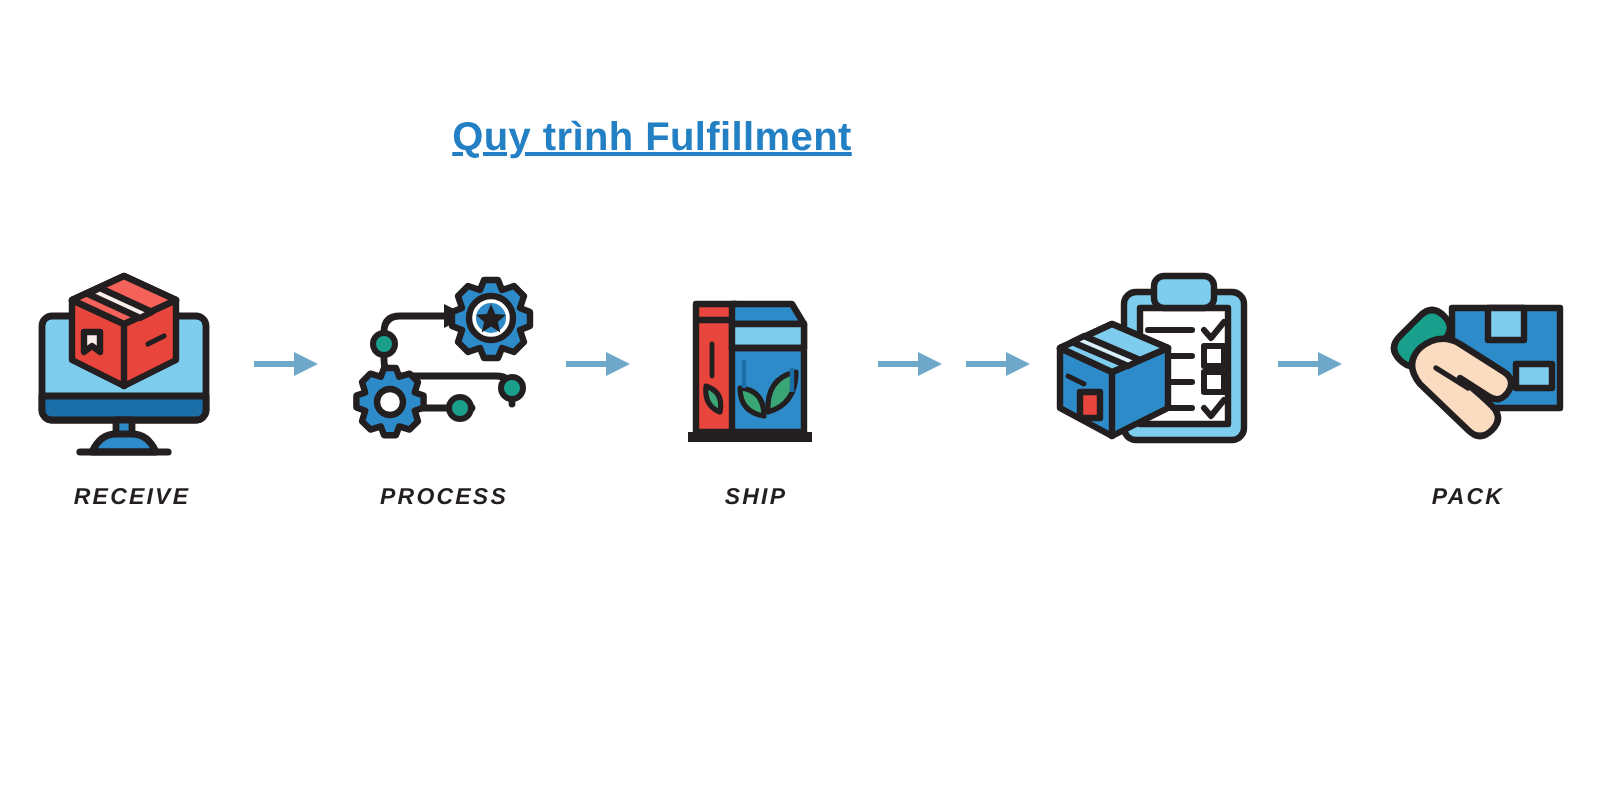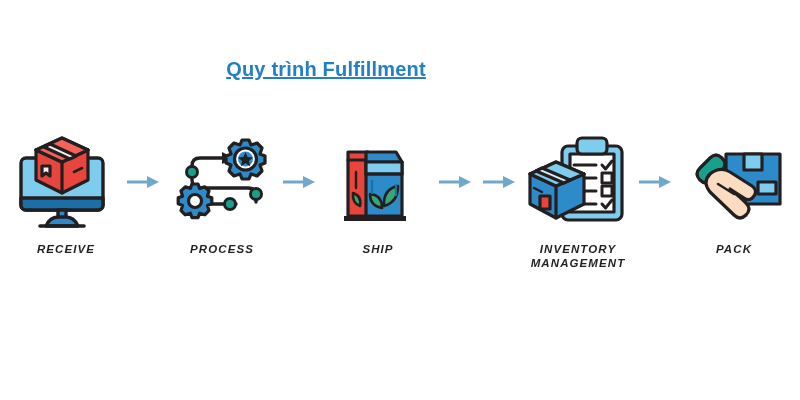--- a/index.html
+++ b/index.html
@@ -215,22 +215,20 @@
             <path d="M30 30 L58 42 L58 72 L30 86 L4 72 L4 42 Z" fill="#2e8bc9"></path>
             <path d="M4 42 L30 54 L58 42" fill="none"></path>
             <path d="M30 54 L30 86" fill="none"></path>
             <path d="M30 30 L58 42 L30 54 L4 42 Z" fill="#7fcdee"></path>
             <path d="M16 36 L44 48 L38 51 L10 39 Z" fill="#d9effa"></path>
             <path d="M14 64 h10 v13 h-10 z" fill="#e8453c"></path>
             <path d="M8 56 L16 60" stroke-width="2.4" fill="none"></path>
           </g>
         </svg>
       </div>
-      <div class="step-label">INVENTORY
-MANAGEMENT</div>
     </div>
 
     <div class="arrow">
       <svg width="34" height="16" viewBox="0 0 34 16">
         <path d="M0 8 h22" stroke="#6fa8c8" stroke-width="3" fill="none"></path>
         <path d="M20 2 L32 8 L20 14 Z" fill="#6fa8c8"></path>
       </svg>
     </div>
 
     <div class="step">

